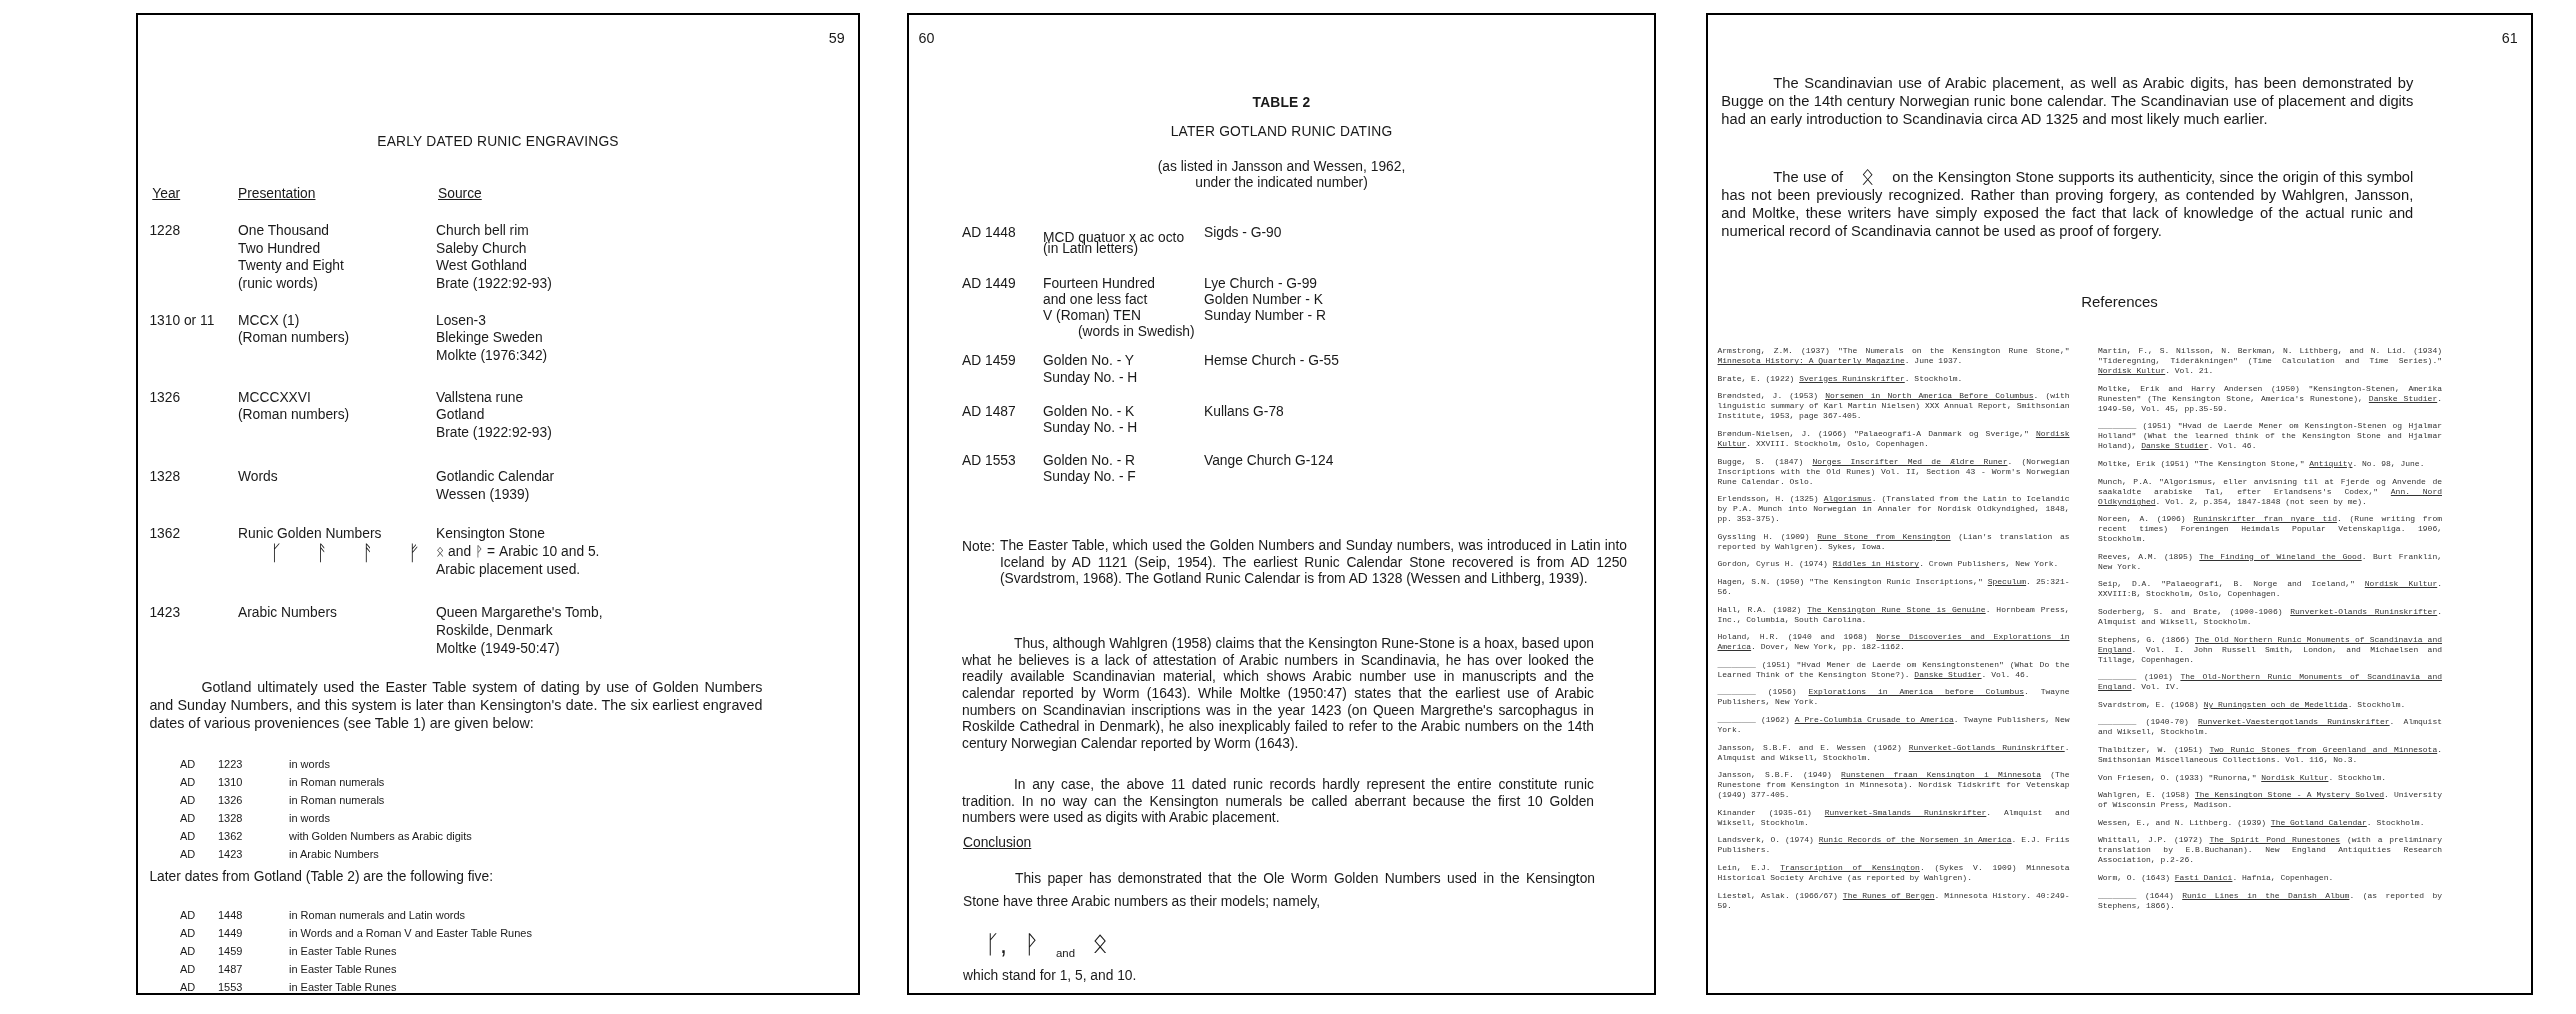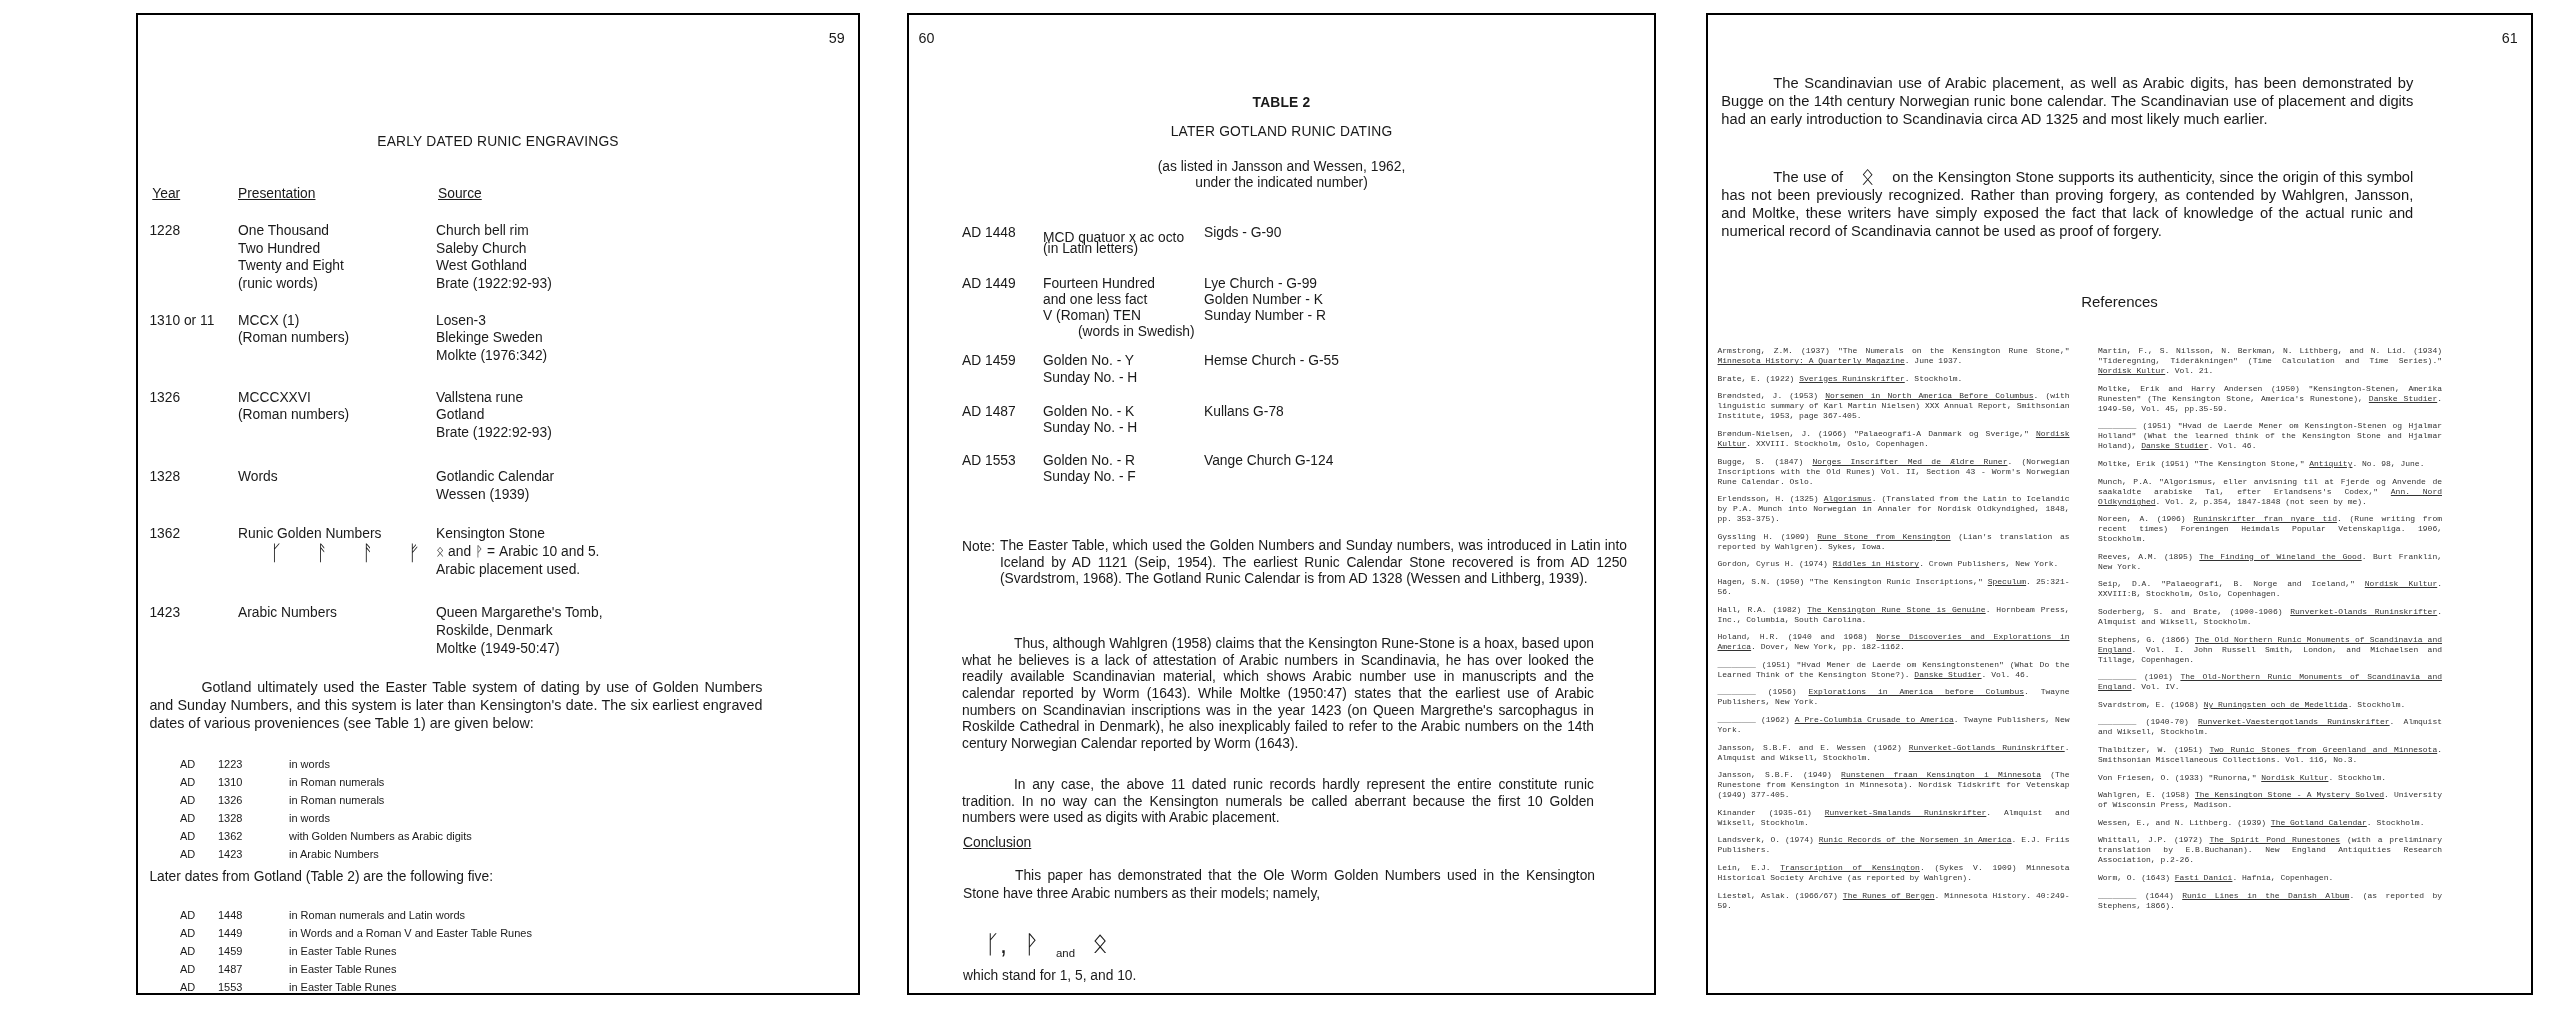--- a/index.html
+++ b/index.html
@@ -172,21 +172,21 @@
       <div class="row" style="top:437px;left:295px;">Vange Church G-124</div>
     </div>
 
   <div class="row" style="top:523px;left:53px;">Note:</div>
   <div class="para" style="top:523px;left:91px;width:627px;font-size:13.8px;line-height:16.6px;">The Easter Table, which used the Golden Numbers and Sunday numbers, was introduced in Latin into Iceland by AD 1121 (Seip, 1954). The earliest Runic Calendar Stone recovered is from AD 1250 (Svardstrom, 1968). The Gotland Runic Calendar is from AD 1328 (Wessen and Lithberg, 1939).</div>
 
   <div class="para indent" style="top:621px;left:53px;width:632px;font-size:13.8px;line-height:16.6px;">Thus, although Wahlgren (1958) claims that the Kensington Rune-Stone is a hoax, based upon what he believes is a lack of attestation of Arabic numbers in Scandinavia, he has over looked the readily available Scandinavian material, which shows Arabic number use in manuscripts and the calendar reported by Worm (1643). While Moltke (1950:47) states that the earliest use of Arabic numbers on Scandinavian inscriptions was in the year 1423 (on Queen Margrethe's sarcophagus in Roskilde Cathedral in Denmark), he also inexplicably failed to refer to the Arabic numbers on the 14th century Norwegian Calendar reported by Worm (1643).</div>
   <div class="para indent" style="top:762px;left:53px;width:632px;font-size:13.8px;line-height:16.6px;">In any case, the above 11 dated runic records hardly represent the entire constitute runic tradition. In no way can the Kensington numerals be called aberrant because the first 10 Golden numbers were used as digits with Arabic placement.</div>
 
   <div class="row u" style="top:819px;left:54px;">Conclusion</div>
-  <div class="para indent" style="top:852px;left:54px;width:632px;font-size:13.8px;line-height:18px;">This paper has demonstrated that the Ole Worm Golden Numbers used in the Kensington Stone have three Arabic numbers as their models; namely,</div>
+  <div class="para indent" style="top:852px;left:54px;width:632px;font-size:13.8px;line-height:23px;">This paper has demonstrated that the Ole Worm Golden Numbers used in the Kensington Stone have three Arabic numbers as their models; namely,</div>
 
   <div style="position:absolute;top:913px;left:76px;display:flex;align-items:flex-end;gap:17px;">
     <span style="font-size:25px;">ᚴ,</span>
     <span style="font-size:25px;">ᚹ</span>
     <span style="font-size:11.4px;">and</span>
     <span style="font-size:27px;">ᛟ</span>
   </div>
   <div class="row" style="top:952px;left:54px;">which stand for 1, 5, and 10.</div>
 </div>
 

